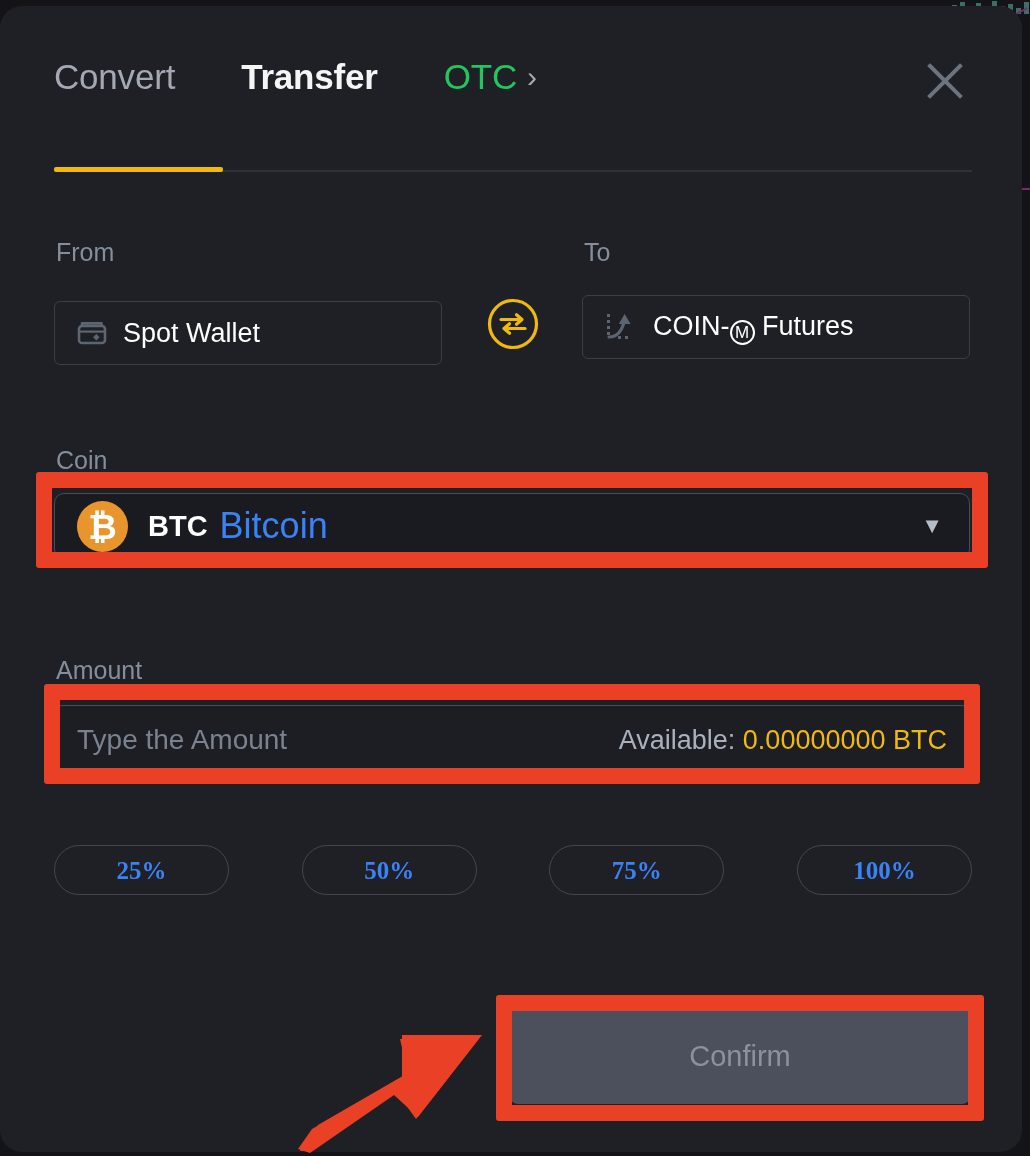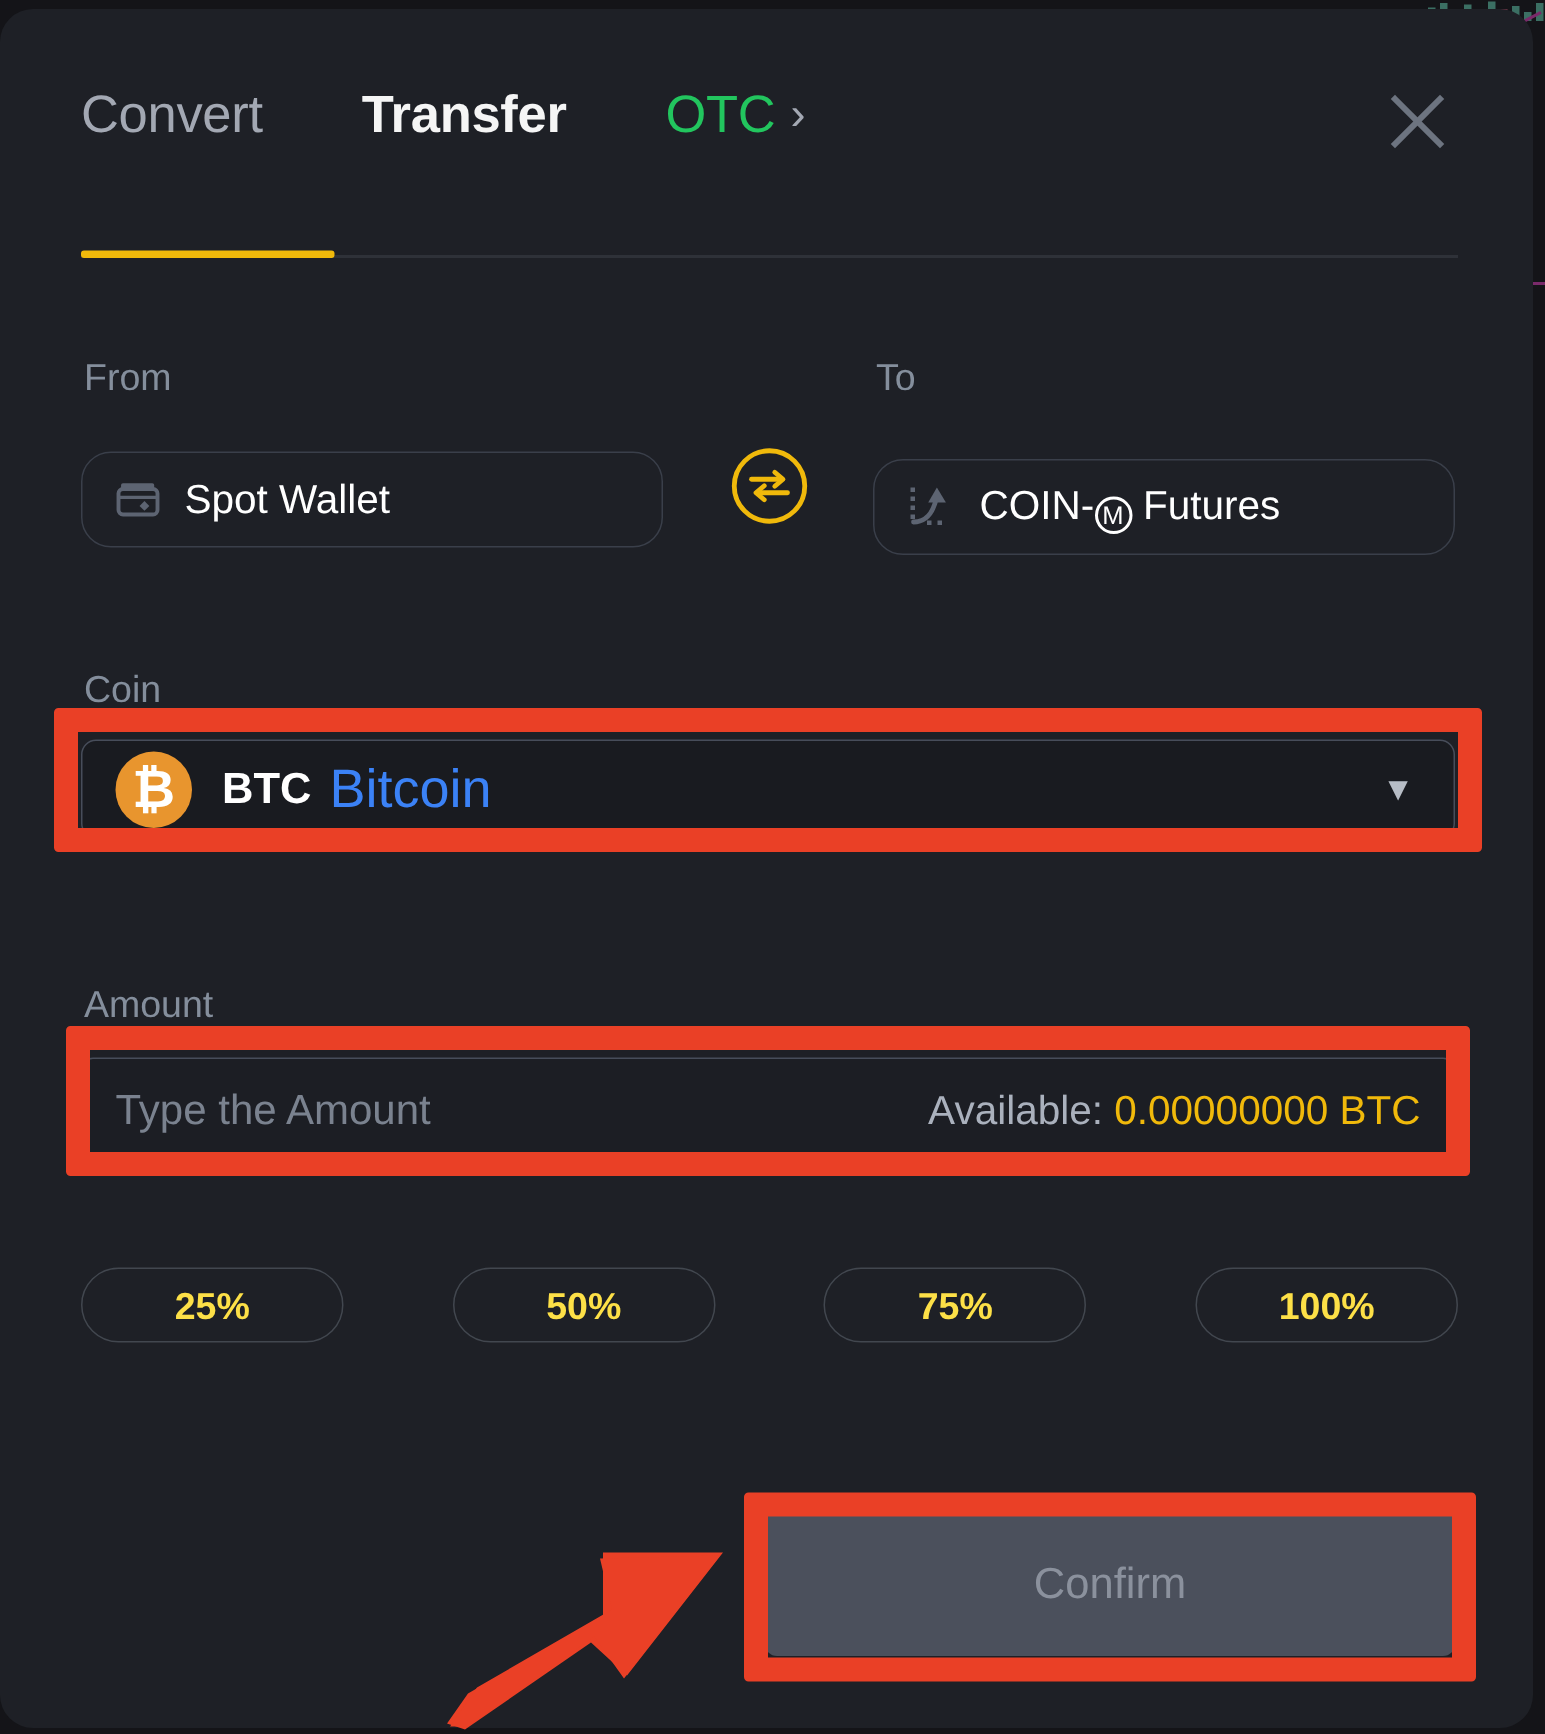--- a/index.html
+++ b/index.html
@@ -121,30 +121,30 @@
   .lbl-from   { left: 56px;  top: 231px; }
   .lbl-to     { left: 584px; top: 231px; }
   .lbl-coin   { left: 56px;  top: 439px; }
   .lbl-amount { left: 56px;  top: 649px; }
 
   
   .wallet-select {
     position: absolute;
     height: 64px;
     border: 1.5px solid #3a3f4a;
-    border-radius: 20px;
+    border-radius: 6px;
     background: #1e2026;
     display: flex;
     align-items: center;
     padding-left: 22px;
     gap: 14px;
     cursor: pointer;
   }
   .sel-from { left: 54px;  top: 295px; width: 388px; }
-  .sel-to   { left: 582px; top: 300px; width: 388px; }
+  .sel-to   { left: 582px; top: 289px; width: 388px; }
   .wallet-select .sel-text {
     color: #ffffff;
     font-size: 27px;
     line-height: 32px;
     white-space: nowrap;
   }
   .sel-icon { display: flex; align-items: center; flex: 0 0 auto; }
   .sel-icon svg { display: block; }
 
   .circled-m {
@@ -254,24 +254,24 @@
     width: 918px;
     display: flex;
     justify-content: space-between;
   }
   .pct-btn {
     width: 175px;
     height: 50px;
     border: 1.5px solid #42474f;
     border-radius: 25px;
     background: transparent;
-    color: #fde047;
+    color: #3b82f6;
     font-size: 25px;
     font-weight: bold;
-    font-family: Liberation Sans, sans-serif;
+    font-family: Liberation Serif, serif;
     line-height: 50px;
     text-align: center;
     cursor: pointer;
   }
 
   
   .confirm-btn {
     position: absolute;
     left: 510px;
     top: 1002px;

